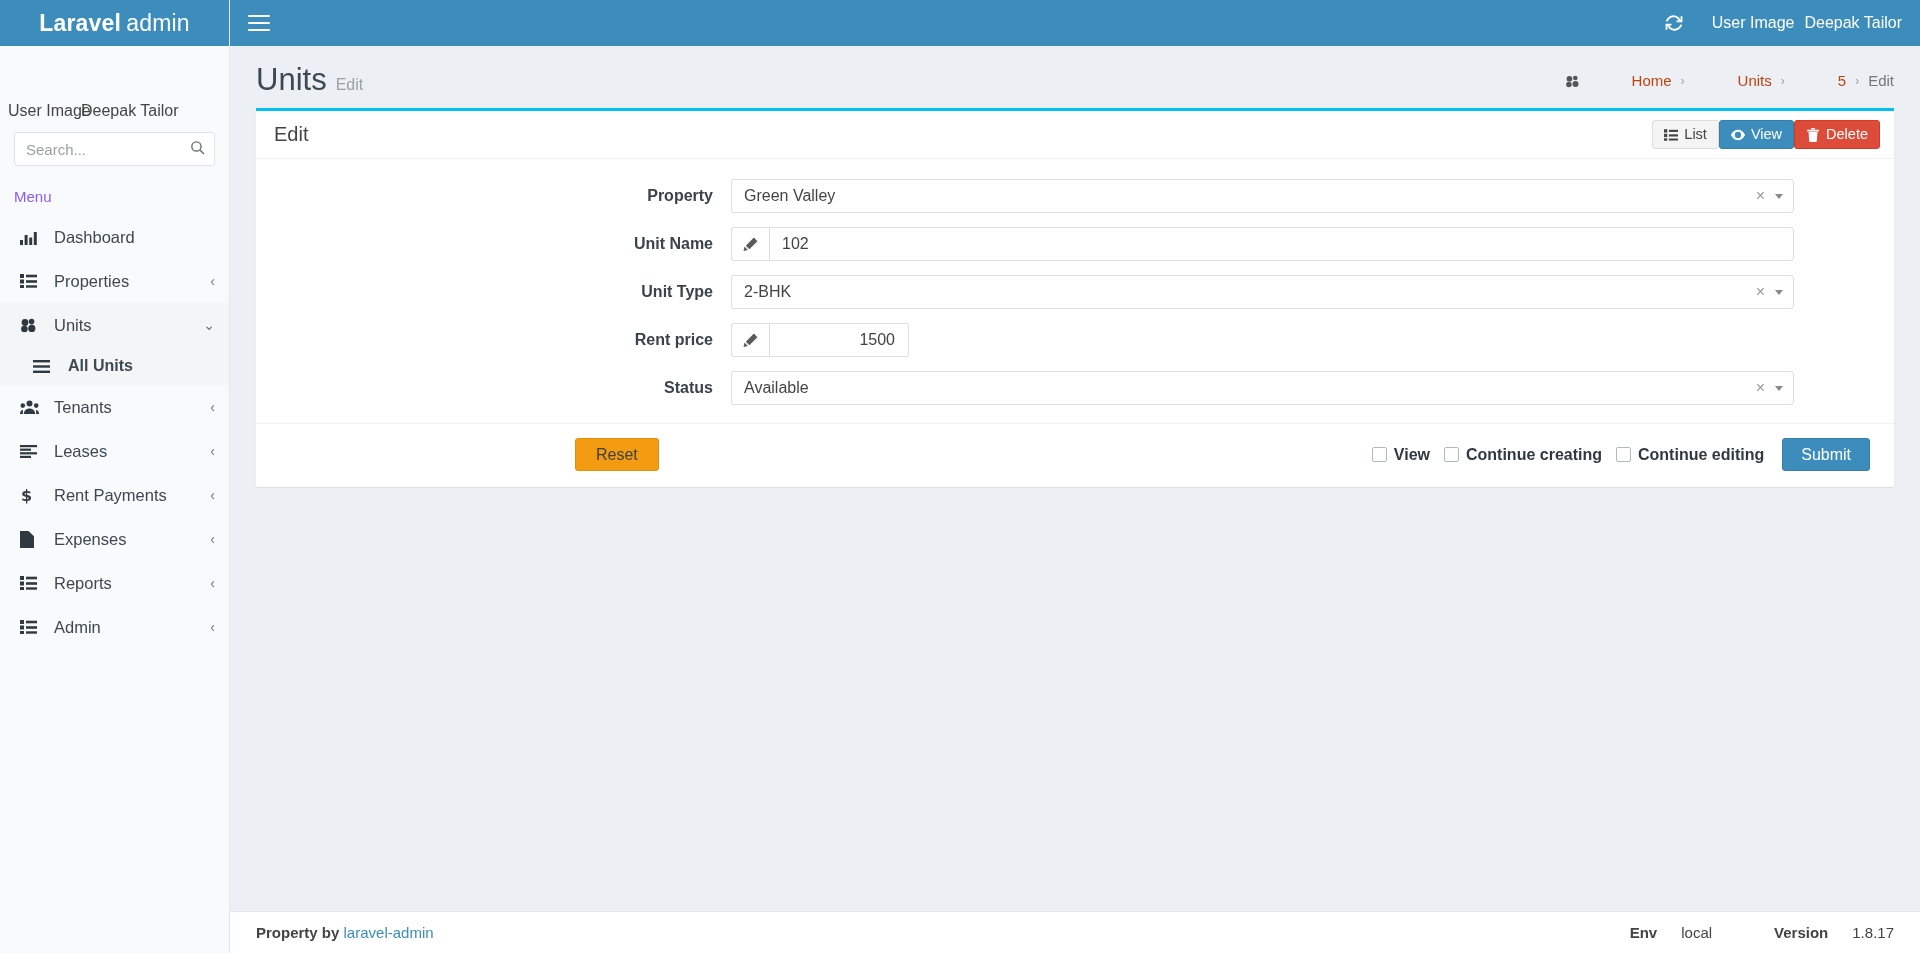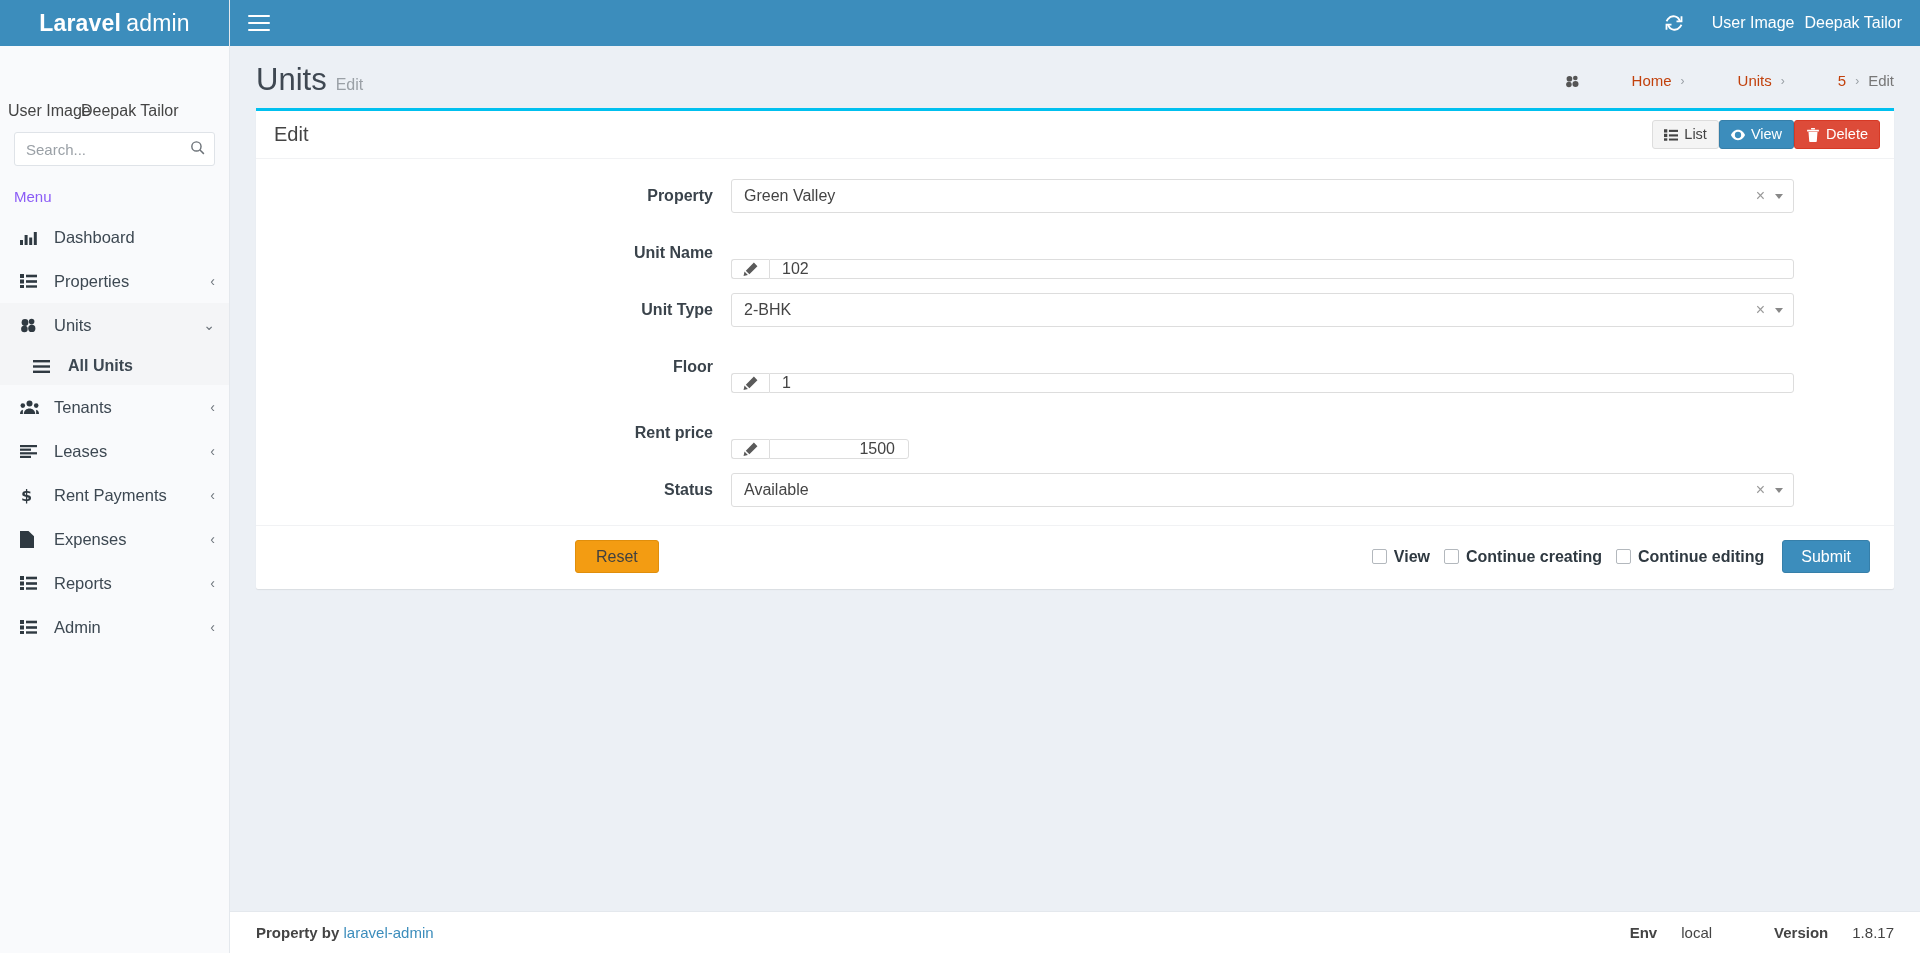--- a/index.html
+++ b/index.html
@@ -224,21 +224,21 @@
   .select2 .val { flex:1; }
   .select2 .clear { color:#999; font-size:16px; padding:0 6px; cursor:pointer; }
   .select2 .caret {
     width:0; height:0;
     border-left:4px solid transparent;
     border-right:4px solid transparent;
     border-top:5px solid #888;
     margin-left:4px; margin-right:2px;
   }
 
-  .input-group { display:flex; height:20px;margin-top:32px; }
+  .input-group { display:flex; height:34px; }
   .input-addon {
     width:38px; min-width:38px;
     border:1px solid #ddd;
     border-right:none;
     border-radius:3px 0 0 3px;
     background:#fff;
     display:flex; align-items:center; justify-content:center;
     color:#5a5a5a;
   }
   .input-addon svg { width:15px; height:15px; }
@@ -594,33 +594,20 @@
             <div class="form-label">Unit Type</div>
             <div class="field">
               <div class="select2">
                 <span class="val">2-BHK</span>
                 <span class="clear">×</span>
                 <span class="caret"></span>
               </div>
             </div>
           </div>
 
-          <div class="form-row">
-            <div class="form-label">Floor</div>
-            <div class="field">
-              <div class="input-group">
-                <span class="input-addon">
-                  <svg viewBox="0 0 16 16" fill="currentColor">
-                      <path d="M11.6.6l3.8 3.8-8.6 8.6-3.8-3.8zM1.6 10.2l3.6 3.6-4.6 1z"></path>
-                    </svg>
-                </span>
-                <input class="w-text" type="text" value="1" style="">
-              </div>
-            </div>
-          </div>
 
           <div class="form-row">
             <div class="form-label">Rent price</div>
             <div class="field">
               <div class="input-group">
                 <span class="input-addon">
                   <svg viewBox="0 0 16 16" fill="currentColor">
                       <path d="M11.6.6l3.8 3.8-8.6 8.6-3.8-3.8zM1.6 10.2l3.6 3.6-4.6 1z"></path>
                     </svg>
                 </span>

